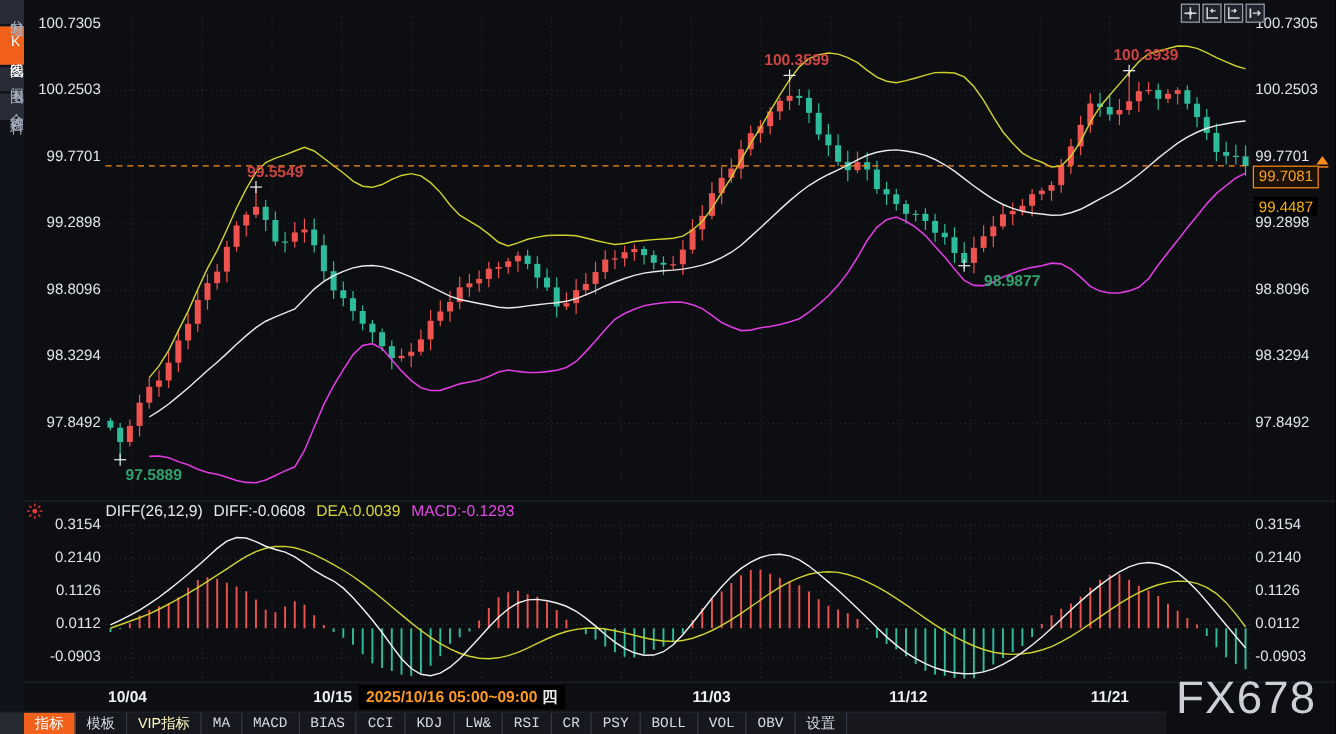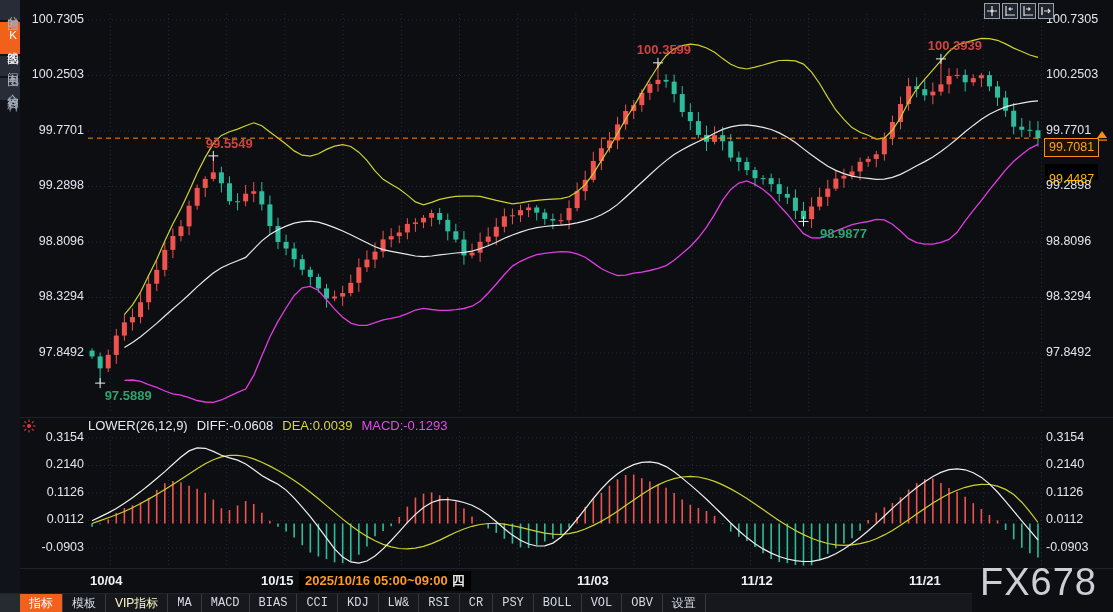--- a/index.html
+++ b/index.html
@@ -30,21 +30,21 @@
 .tr-btn{width:16px;height:16px;border:1px solid #9aa0ab;background:#20242c;display:flex;align-items:center;justify-content:center;cursor:pointer}
 
 
 .ylab{position:absolute;left:20px;width:64px;text-align:right;font-size:12.5px;color:#e2e6ec;z-index:3}
 .ylab-r{position:absolute;left:1046px;width:62px;text-align:left;font-size:12.5px;color:#e2e6ec;z-index:3}
 
 
 .pricebox{position:absolute;left:1044px;top:138px;height:19px;line-height:17px;border:1px solid #ff8c1a;
   background:#1c1206;color:#ffa21f;font-size:12.5px;padding:0 4px;z-index:4}
 .settlebox{position:absolute;left:1045px;top:164px;height:16px;line-height:16px;background:#000;
-  color:#ffb400;font-size:12.5px;padding:7px 4px;z-index:4}
+  color:#ffb400;font-size:12.5px;padding:1px 4px;z-index:4}
 .axis-arrow{position:absolute;left:1096px;top:127px;z-index:4;cursor:pointer}
 
 
 .macd-row{position:absolute;left:88px;top:418px;height:15px;display:flex;align-items:center;gap:9px;font-size:13px;z-index:5;white-space:nowrap}
 .mr-name,.mr-diff{color:#e6eaef}
 .mr-dea{color:#d8d832}
 .mr-macd{color:#e54ae5}
 .burst-icon{position:absolute;left:22px;top:419px;z-index:5;cursor:pointer}
 
 
@@ -564,21 +564,21 @@
 
   <div class="burst-icon">
     <svg width="14" height="14" viewBox="0 0 14 14">
       <circle cx="7" cy="7" r="2" fill="#e23b3b"></circle>
       <g stroke="#e23b3b" stroke-width="1.1">
         <path d="M7 0.5V3M7 11v2.5M0.5 7H3M11 7h2.5M2.4 2.4l1.8 1.8M9.8 9.8l1.8 1.8M11.6 2.4L9.8 4.2M4.2 9.8l-1.8 1.8"></path>
       </g>
     </svg>
   </div>
   <div class="macd-row">
-    <span class="mr-name">LOWER(26,12,9)</span>
+    <span class="mr-name">DIFF(26,12,9)</span>
     <span class="mr-diff">DIFF:-0.0608</span>
     <span class="mr-dea">DEA:0.0039</span>
     <span class="mr-macd">MACD:-0.1293</span>
   </div>
 
   <div class="ylab" style="top:430px">0.3154</div>
   <div class="ylab" style="top:457px">0.2140</div>
   <div class="ylab" style="top:485px">0.1126</div>
   <div class="ylab" style="top:512px">0.0112</div>
   <div class="ylab" style="top:540px">-0.0903</div>

